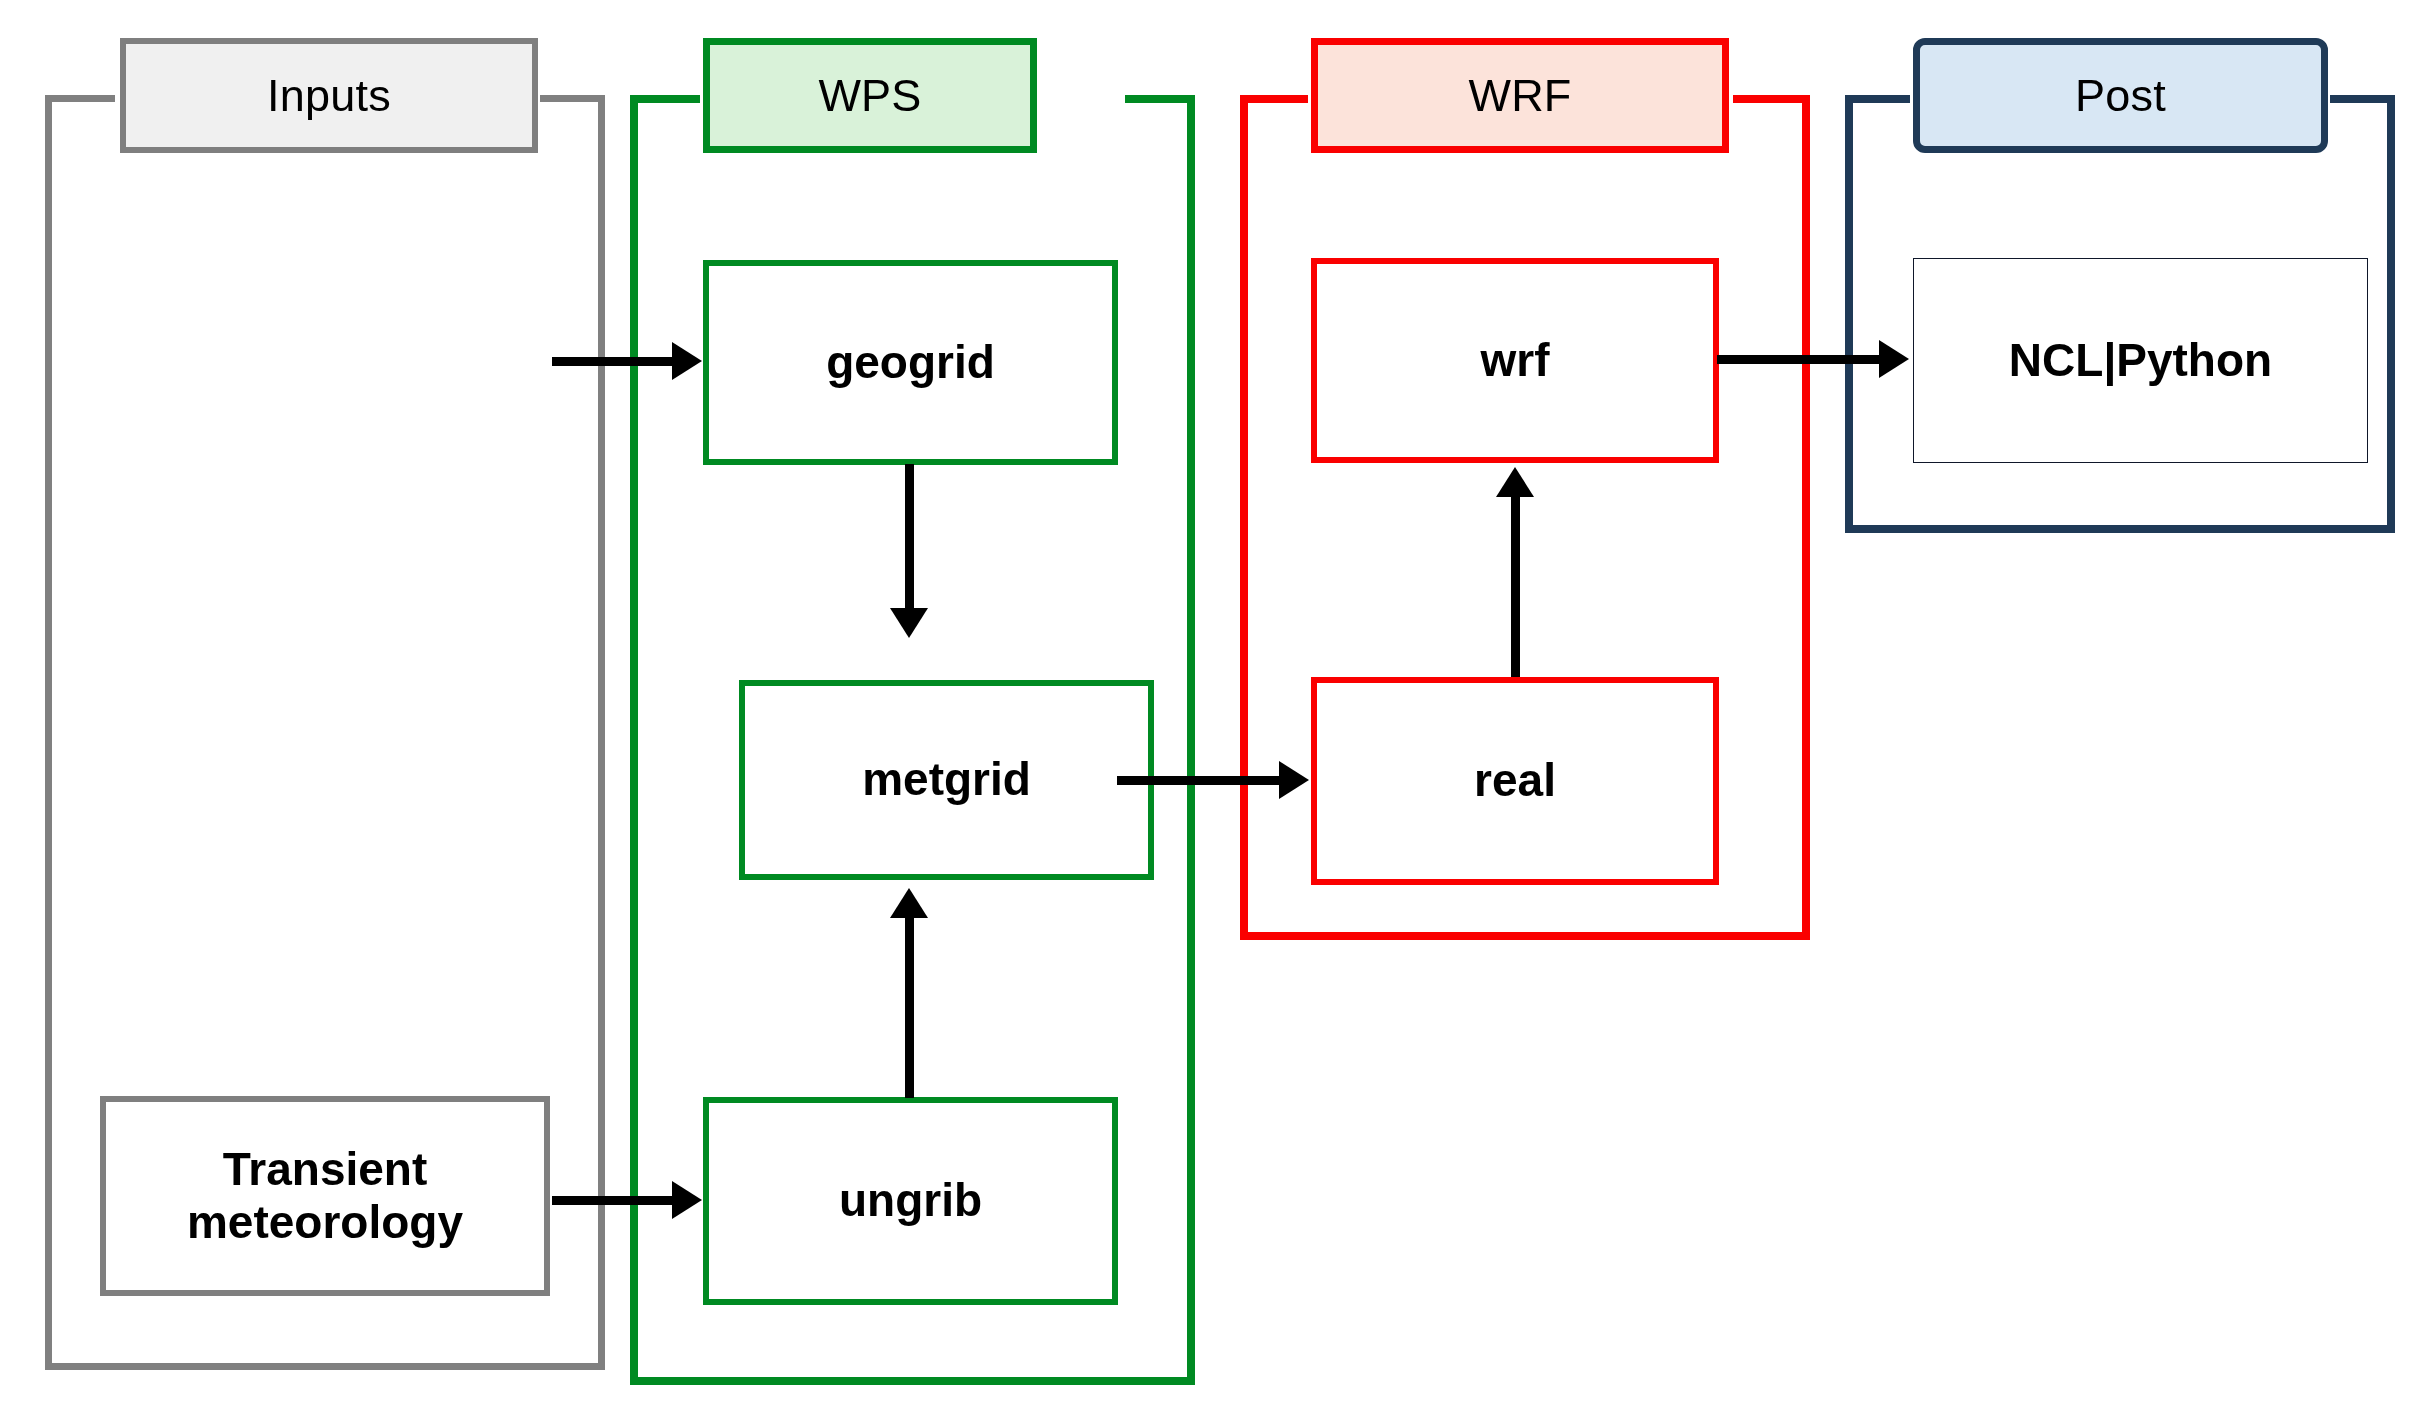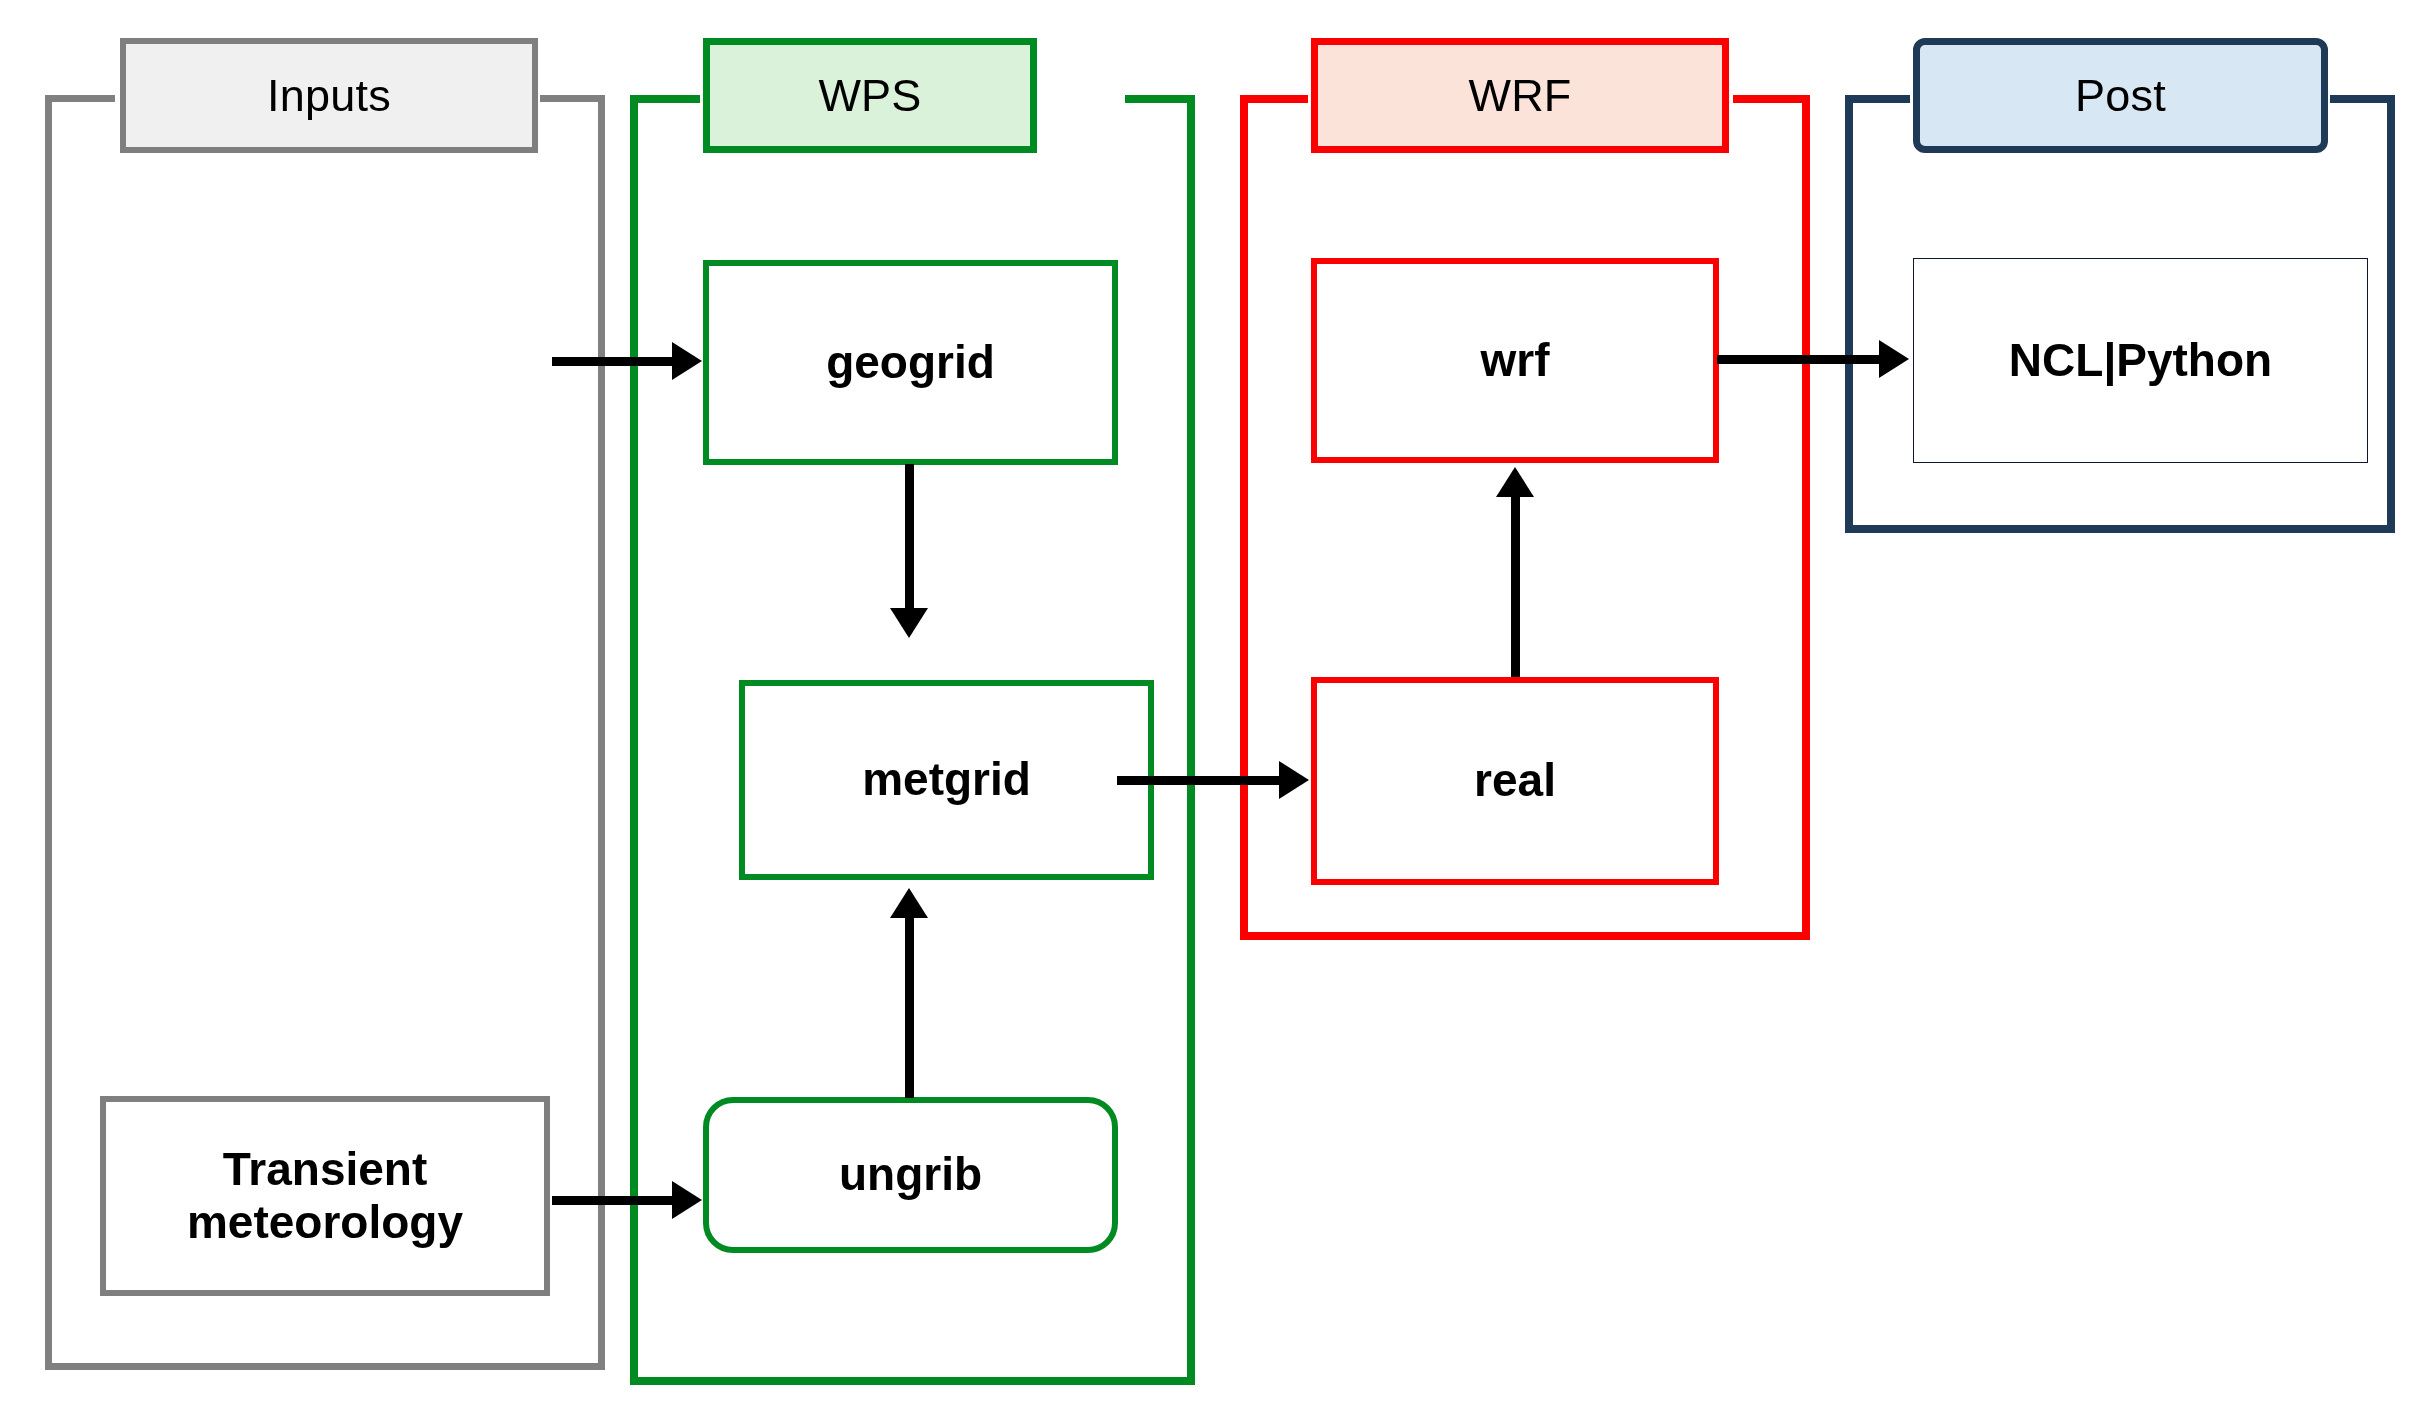--- a/index.html
+++ b/index.html
@@ -127,21 +127,21 @@
   </div>
 
   <div class="node green boldn" style="left:703px; top:260px; width:415px; height:205px;">
     <span>geogrid</span>
   </div>
 
   <div class="node green boldn" style="left:703px; top:680px; width:415px; height:200px;margin-left:36px;">
     <span>metgrid</span>
   </div>
 
-  <div class="node green boldn" style="left:703px; top:1097px; width:415px; height:156px;border-radius:30px;">
+  <div class="node green boldn" style="left:703px; top:1097px; width:415px; height:208px;">
     <span>ungrib</span>
   </div>
 
   <div class="group-frame wrf" style="left:1240px; top:95px; width:570px; height:845px;"></div>
   <div class="frame-notch" style="left:1308px; top:90px; width:425px; height:16px;"></div>
   <div class="group-header wrf" style="left:1311px; top:38px; width:418px; height:115px;">
     <span>WRF</span>
   </div>
 
   <div class="node red boldn" style="left:1311px; top:258px; width:408px; height:205px;">

